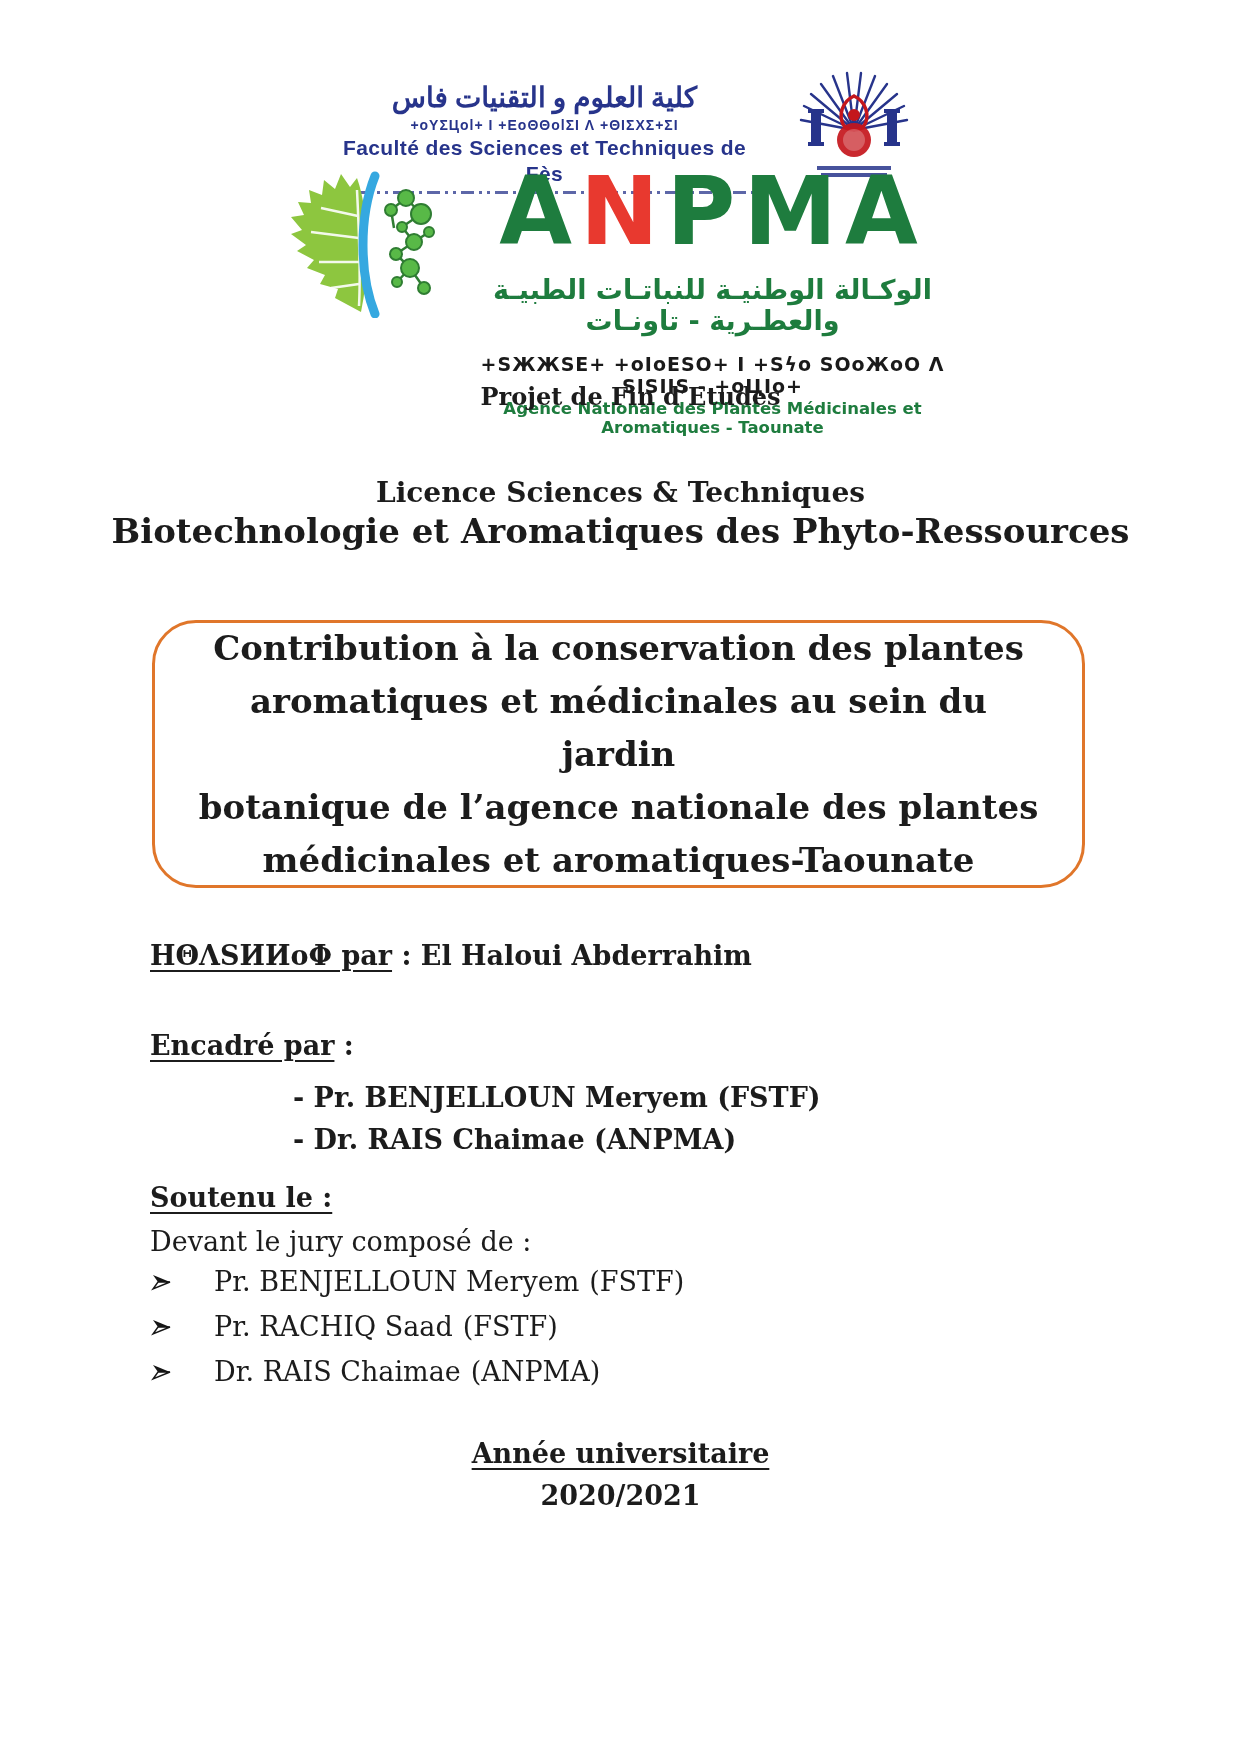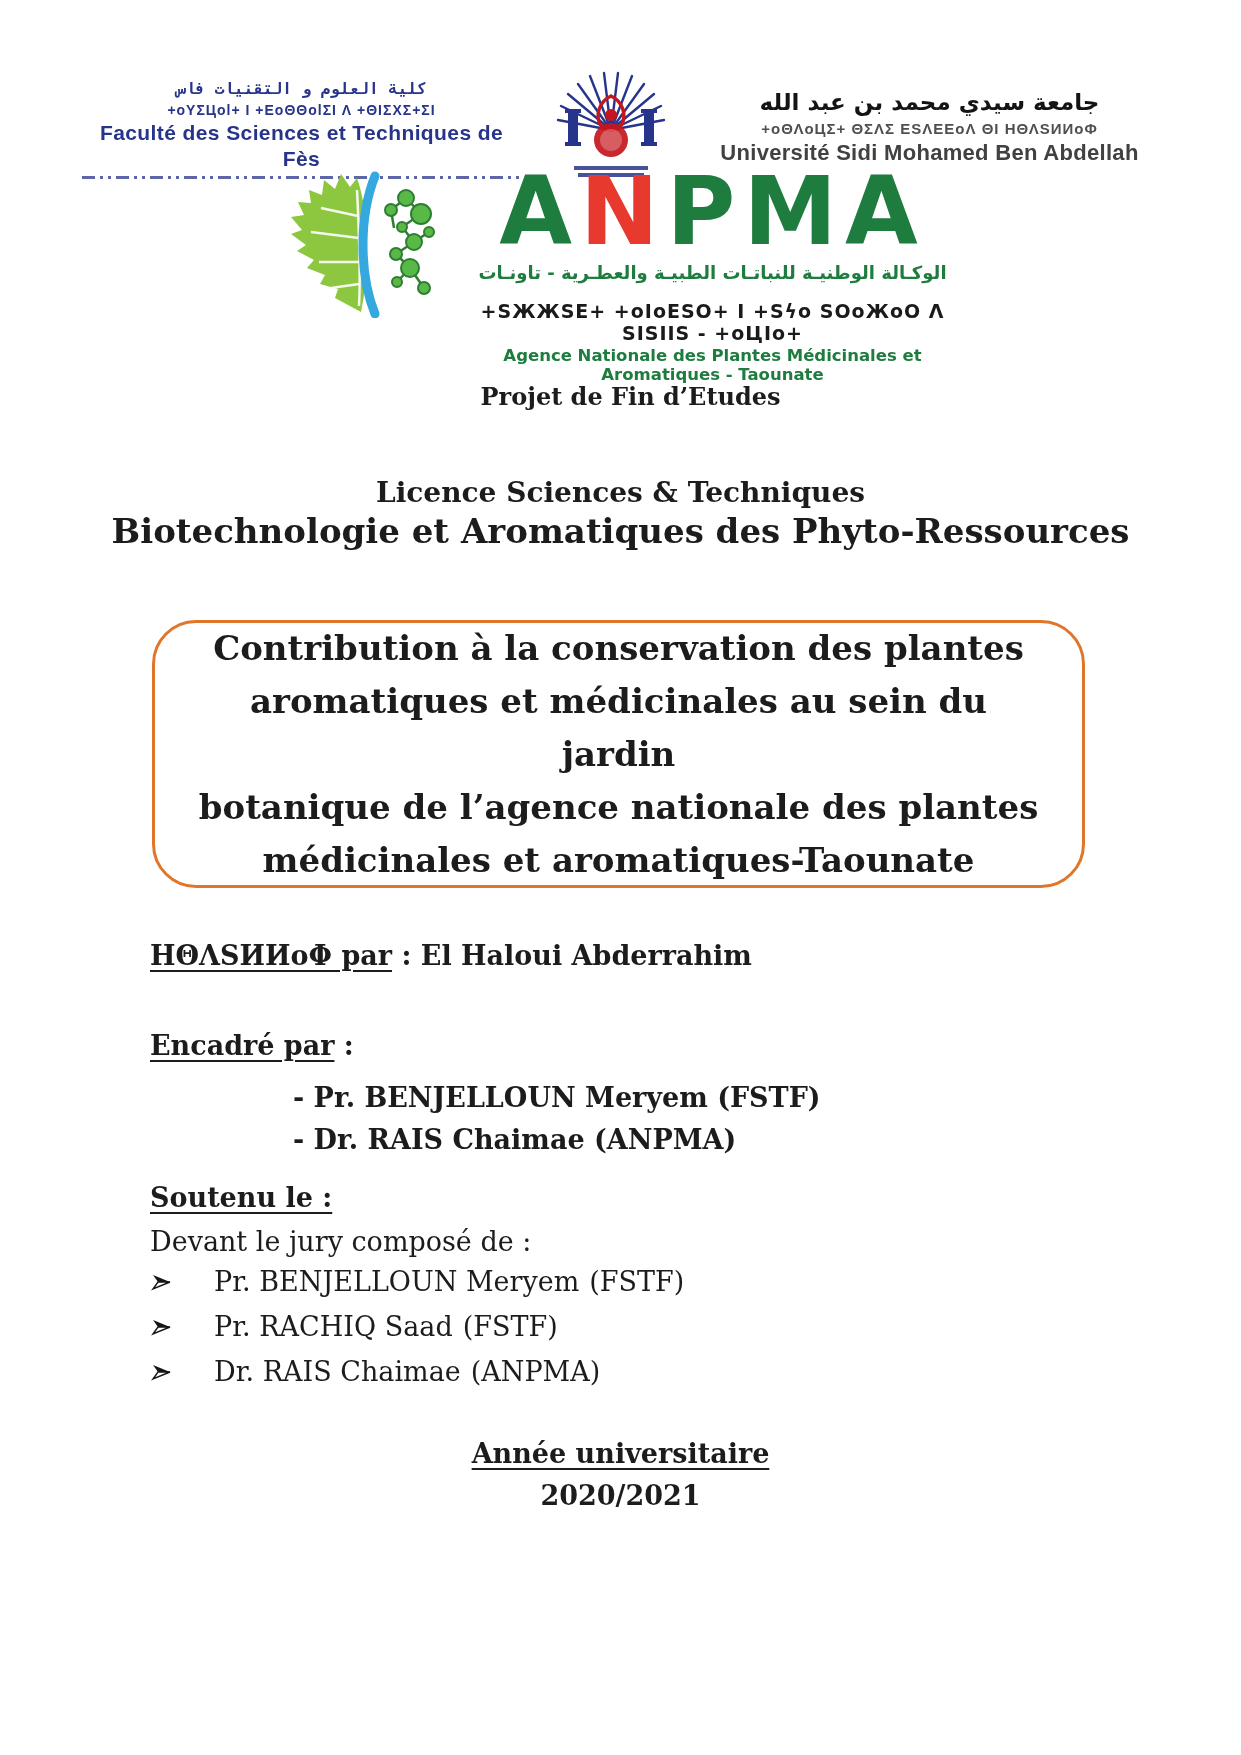--- a/index.html
+++ b/index.html
@@ -13,21 +13,21 @@
     overflow:hidden;
   }
   
   .header-row{
     position:absolute;top:68px;left:0;width:100%;
     display:flex;justify-content:center;align-items:flex-start;gap:26px;
     font-family:"Liberation Sans","DejaVu Sans",sans-serif;
   }
   .inst-block{text-align:center;line-height:1.25;}
   .fst-block{width:440px;margin-top:12px;color:#27348b;}
-  .fst-arabic{font-size:16px;font-weight:bold;font-family:Liberation Mono, monospace;}
+  .fst-arabic{font-size:28px;font-weight:bold;font-family:Liberation Serif, serif;}
   .fst-tifinagh{font-size:14px;font-weight:bold;letter-spacing:1px;margin-top:2px;}
   .fst-french{font-size:21px;font-weight:bold;letter-spacing:.4px;}
   .dashline{
     height:3px;margin-top:4px;
     background:repeating-linear-gradient(to right,
       #27348b 0 13px, transparent 13px 18px,
       #27348b 18px 21px, transparent 21px 26px,
       #27348b 26px 29px, transparent 29px 34px);
     opacity:.75;
   }
@@ -39,21 +39,21 @@
   .anpma-row{
     position:absolute;top:170px;left:0;width:100%;
     display:flex;justify-content:center;align-items:flex-start;gap:4px;
   }
   .anpma-text{width:520px;text-align:center;font-family:"DejaVu Sans","Liberation Sans",sans-serif;}
   .anpma-word{
     font-size:94px;line-height:84px;font-weight:bold;letter-spacing:8px;
     color:#1e7c3e;white-space:nowrap;
   }
   .anpma-word .red{color:#e8392f;}
-  .anpma-arabic{font-size:18px;font-weight:bold;color:#1e7c3e;margin-top:8px;}
+  .anpma-arabic{font-size:27px;font-weight:bold;color:#1e7c3e;margin-top:20px;}
   .anpma-tifinagh{font-size:19px;font-weight:bold;color:#1a1a1a;margin-top:17px;letter-spacing:1px;}
   .anpma-french{font-size:16.5px;font-weight:bold;color:#1e7c3e;margin-top:2px;}
   
   .h-center{position:absolute;left:0;width:100%;text-align:center;font-weight:bold;}
   .h-project{top:382px;font-size:24px;padding-left:10px;}
   .h-degree{top:476px;font-size:28px;}
   .h-program{top:511px;font-size:34px;}
   
   .title-box{
     position:absolute;top:620px;left:152px;width:933px;height:268px;
@@ -133,25 +133,20 @@
           <circle cx="63" cy="47" r="6" fill="#c4161c"></circle>
         </g>
 
         <g fill="#27348b" opacity="0.85">
           <rect x="26" y="98" width="74" height="4"></rect>
           <rect x="30" y="105" width="66" height="4"></rect>
         </g>
       </svg>
     </div>
 
-    <div class="inst-block usmba-block">
-      <div class="usmba-arabic">جامعة سيدي محمد بن عبد الله</div>
-      <div class="usmba-tifinagh">+oΘΛoЦΣ+ ΘΣΛΣ ΕЅΛΕΕoΛ ΘI ΗΘΛЅИИoΦ</div>
-      <div class="usmba-french">Université Sidi Mohamed Ben Abdellah</div>
-    </div>
   </div>
 
   <div class="anpma-row">
 
     <div>
       <svg width="180" height="148" viewBox="0 0 180 148" aria-hidden="true">
 
         <path d="M92 142 L66 128 L69 119 L51 114 L56 105 L38 98 L45 90 L28 81 L37 75 L22 64 L33 60 L22 47 L35 45 L29 32 L42 33 L40 20 L53 25 L55 10 L66 19 L72 4 L81 17 L88 8 C99 38 102 95 92 142 Z" fill="#8dc63f"></path>
 
         <g stroke="#ffffff" stroke-width="2.5" fill="none" opacity="0.9">

